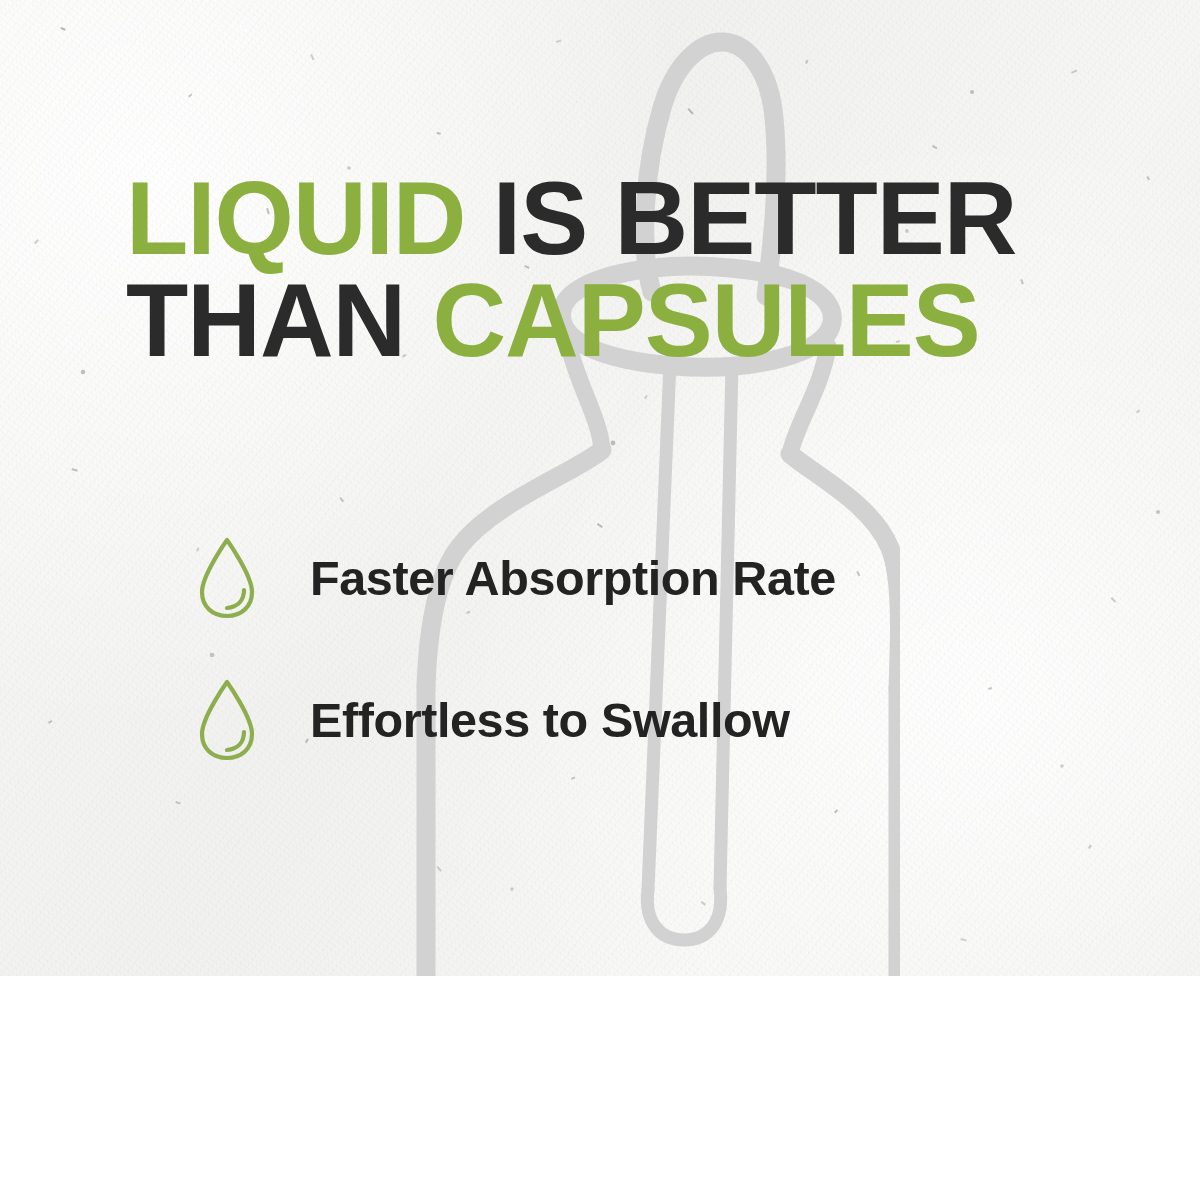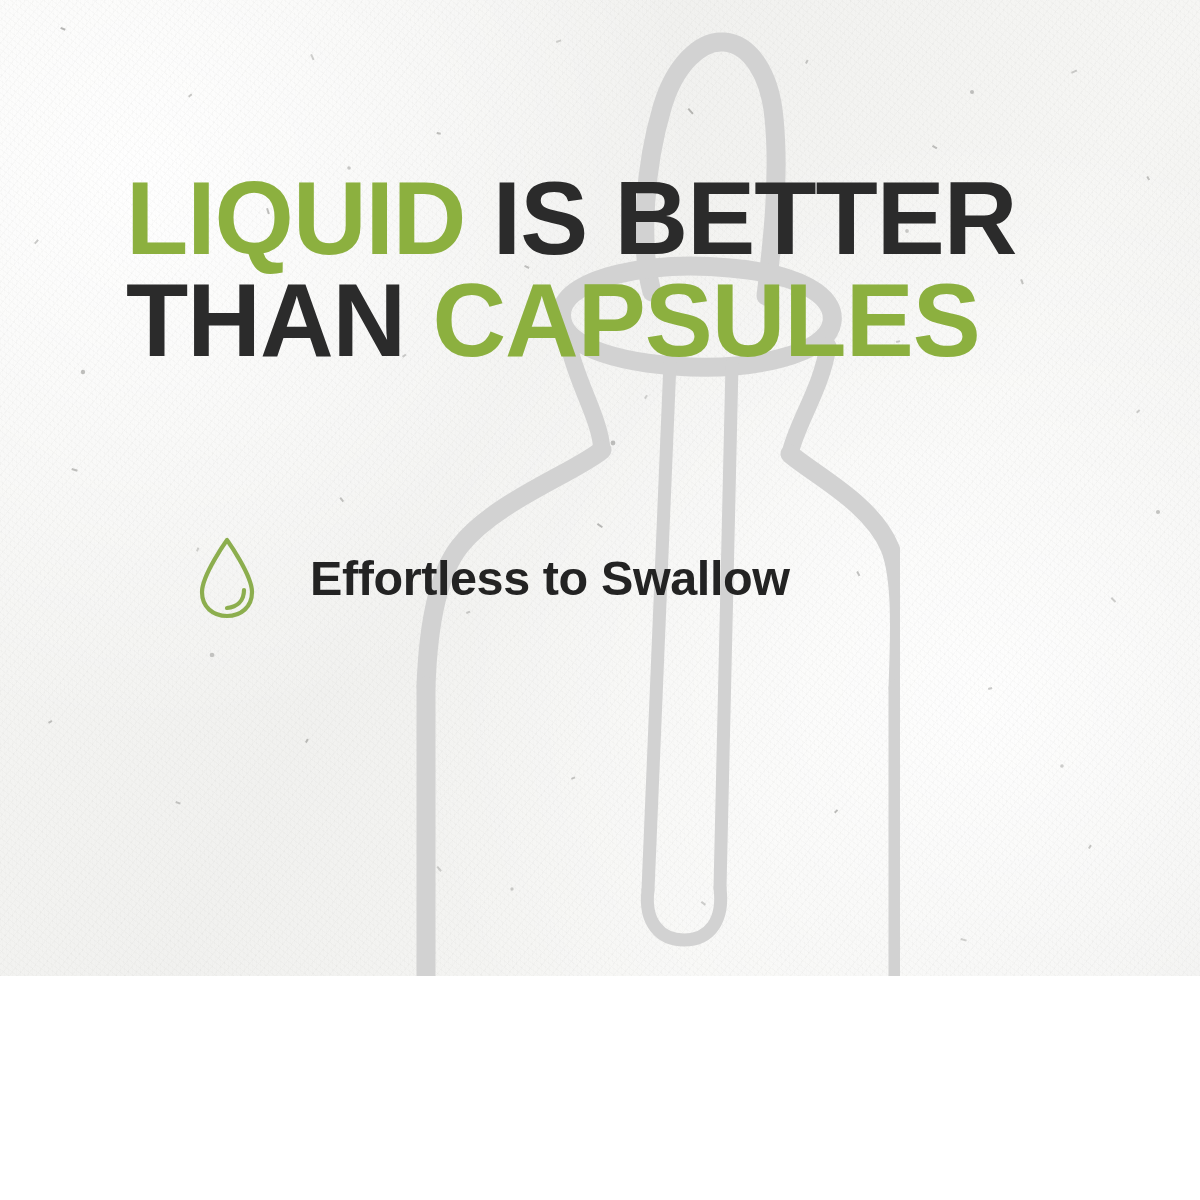--- a/index.html
+++ b/index.html
@@ -208,20 +208,27 @@
     <span class="headline-line">
       <span class="hl-green">LIQUID</span><span>&nbsp;</span><span class="hl-dark">IS BETTER</span>
     </span>
     <span class="headline-line">
       <span class="hl-dark">THAN</span><span>&nbsp;</span><span class="hl-green">CAPSULES</span>
     </span>
   </div>
 
   <div class="benefits">
 
+    <div class="benefit-row">
+      <svg class="drop-icon" viewBox="0 0 62 86" fill="none">
+        <path d="M31 5 C31 5 6 40 6 57 C6 72 17 81 31 81 C45 81 56 72 56 57 C56 40 31 5 31 5 Z" stroke="#8cae4e" stroke-width="4.2" stroke-linecap="round" stroke-linejoin="round" fill="none"></path>
+        <path d="M48 55 C48 66 41 72 31 73" stroke="#8cae4e" stroke-width="4.2" stroke-linecap="round" fill="none"></path>
+      </svg>
+      <div class="benefit-label">Faster Absorption Rate</div>
+    </div>
 
 
 
     <div class="benefit-row">
       <svg class="drop-icon" viewBox="0 0 62 86" fill="none">
         <path d="M31 5 C31 5 6 40 6 57 C6 72 17 81 31 81 C45 81 56 72 56 57 C56 40 31 5 31 5 Z" stroke="#8cae4e" stroke-width="4.2" stroke-linecap="round" stroke-linejoin="round" fill="none"></path>
         <path d="M48 55 C48 66 41 72 31 73" stroke="#8cae4e" stroke-width="4.2" stroke-linecap="round" fill="none"></path>
       </svg>
       <div class="benefit-label">Effortless to Swallow</div>
     </div>

